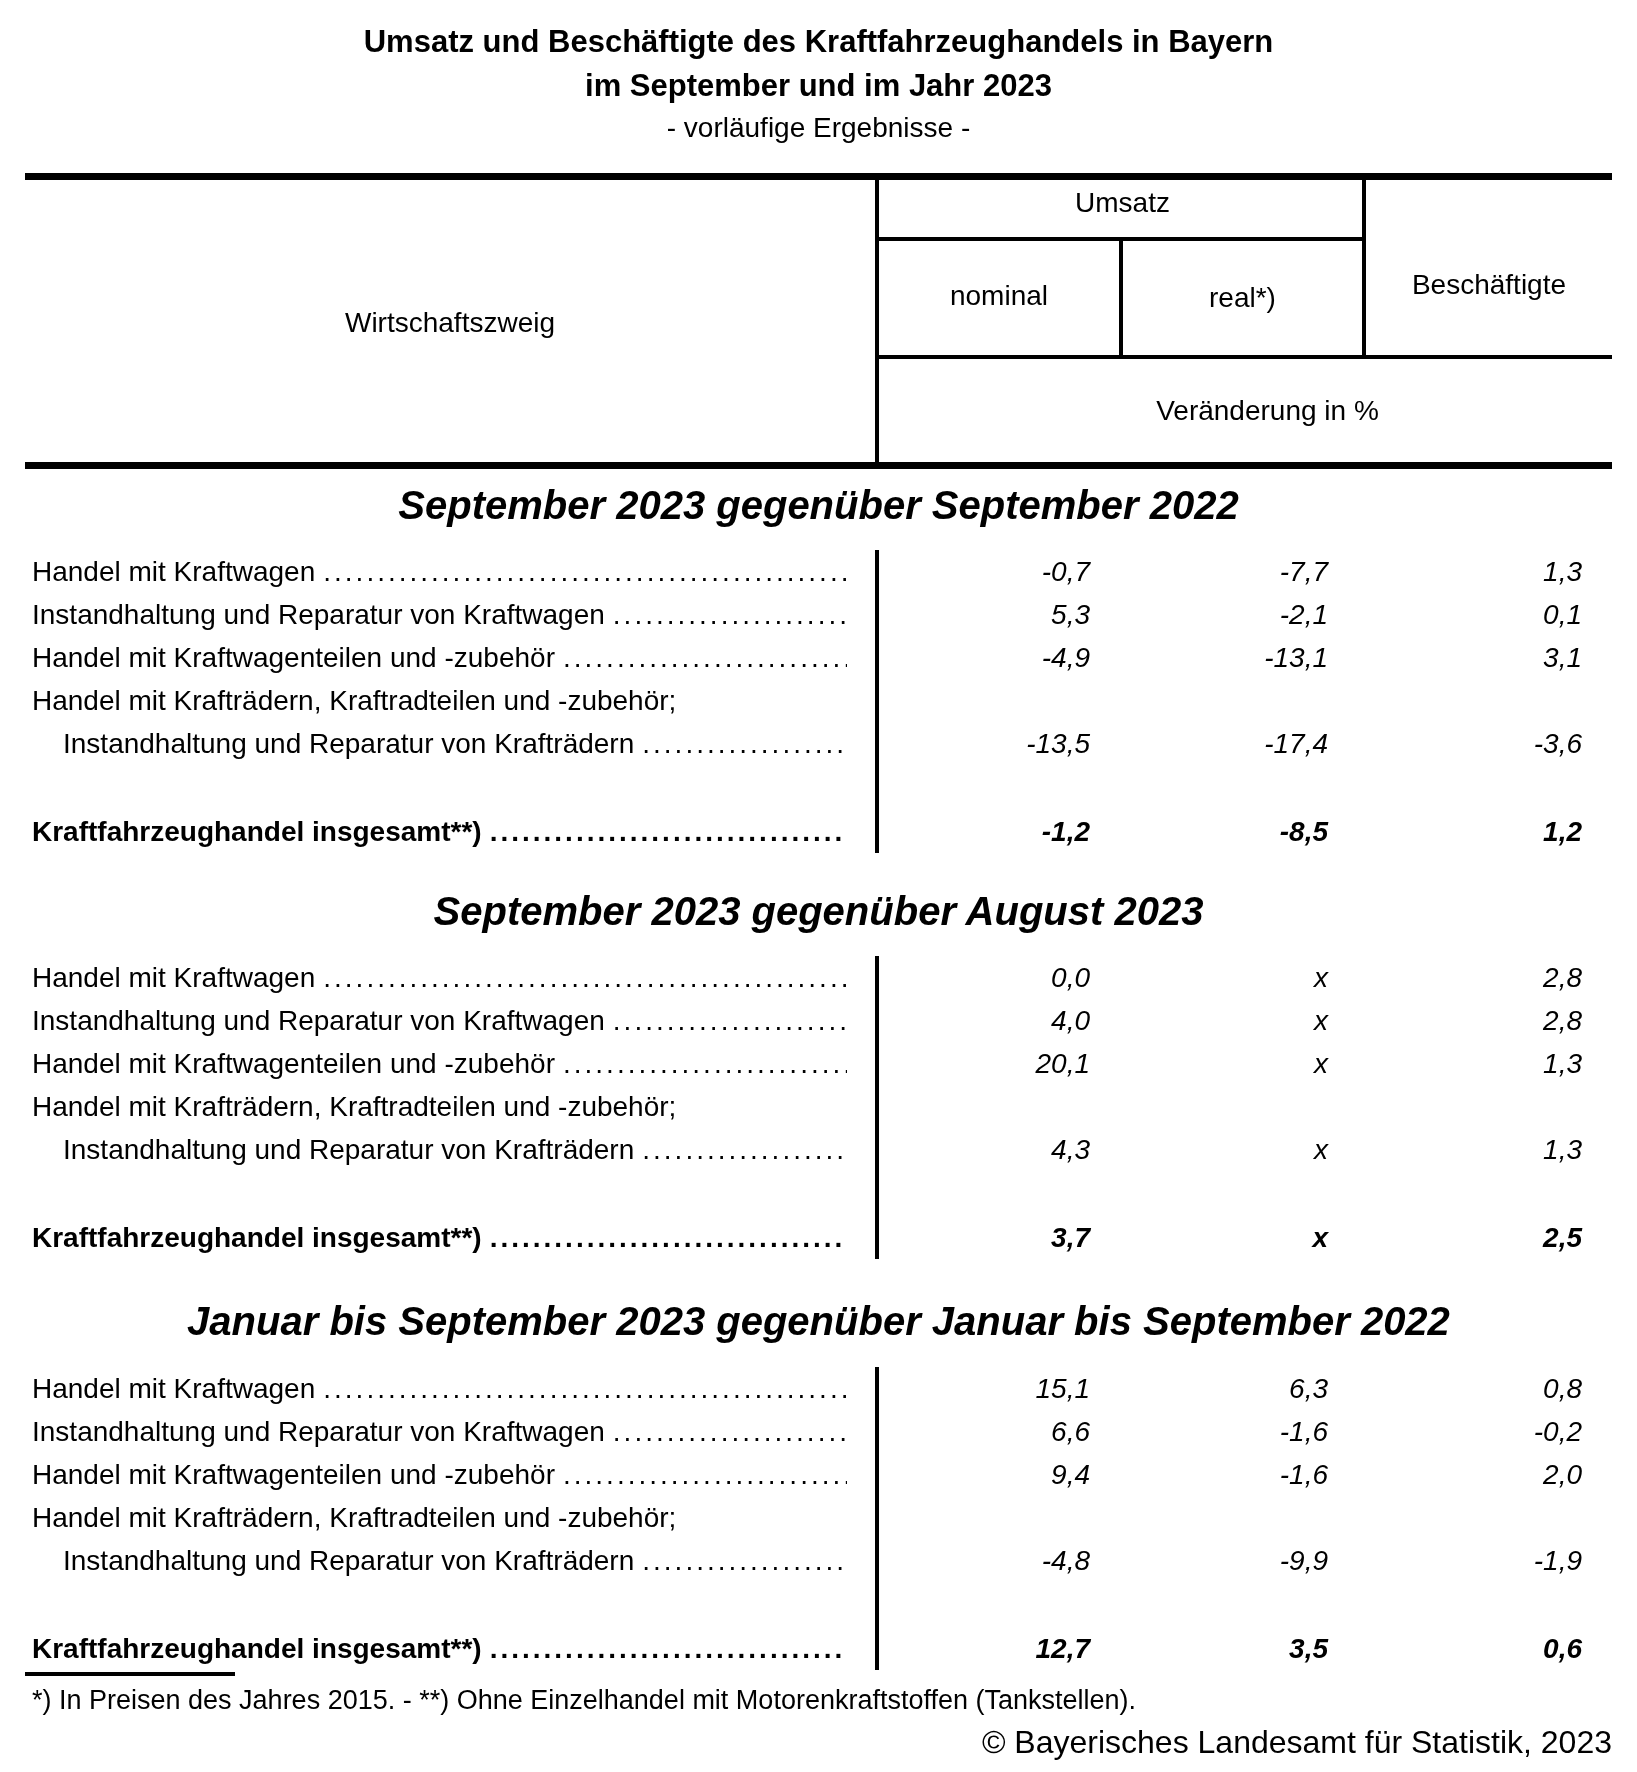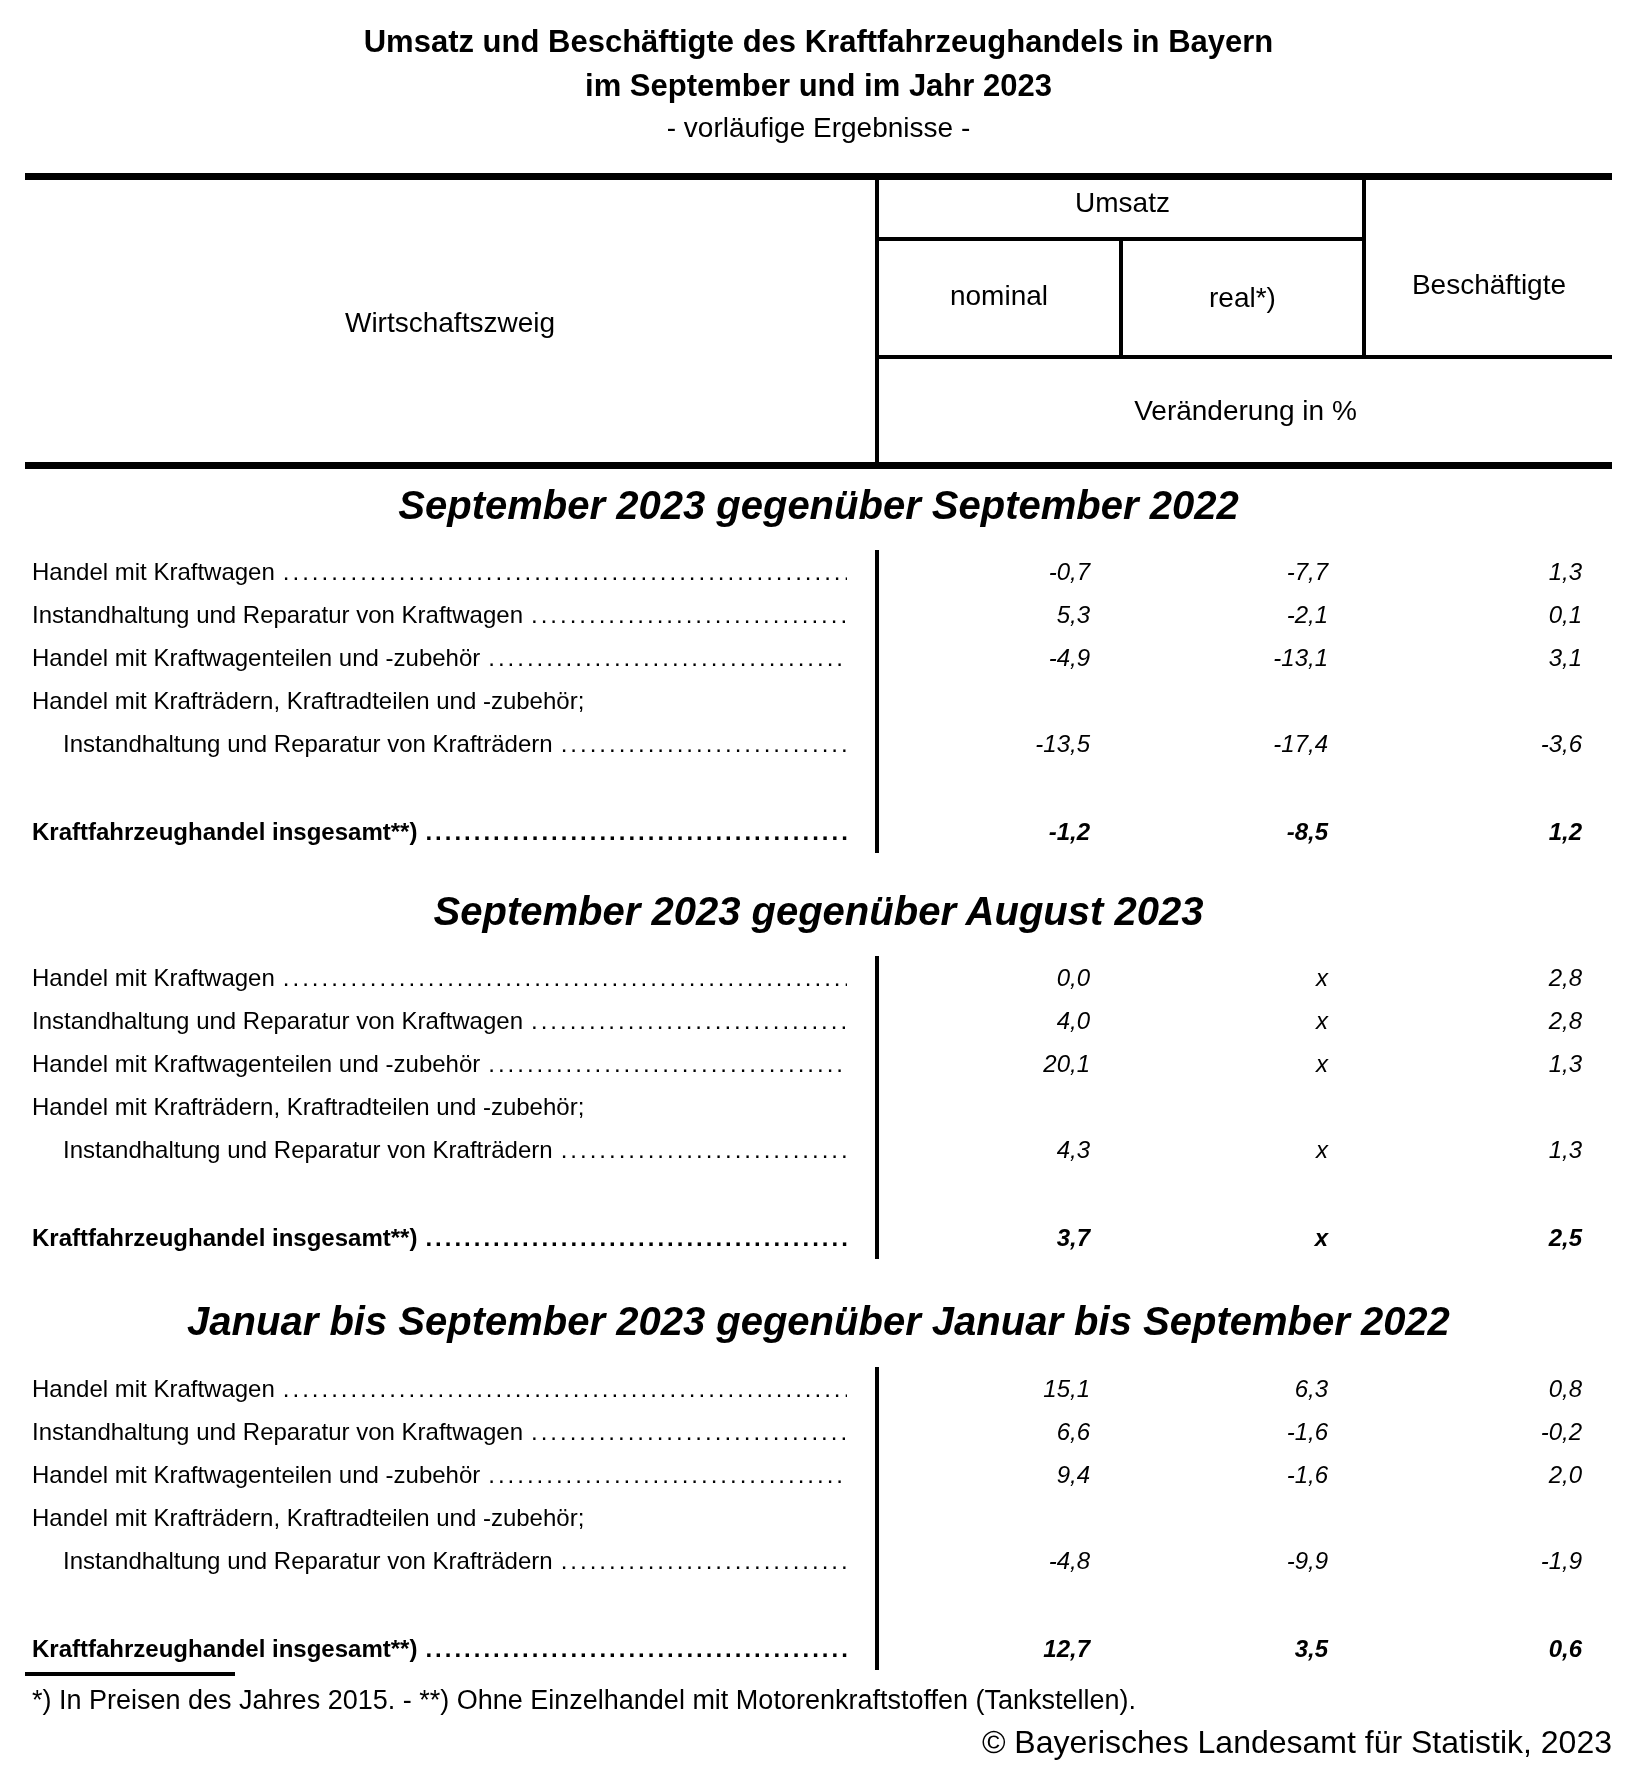--- a/index.html
+++ b/index.html
@@ -28,33 +28,33 @@
   .l-h2 { left: 850px;  top: 182px; right: 0; height: 4px; }
   .l-v2 { left: 1094px; top: 68px;  width: 4px; height: 114px; }
   .l-v3 { left: 1337px; top: 7px;   width: 4px; height: 175px; }
   .hcell { position: absolute; display: flex; align-items: center; justify-content: center;
            font-size: 28px; text-align: center; }
   .c-wz      { left: 0;      top: 9px;   width: 850px; height: 282px; }
   .c-umsatz  { left: 854px;  top: 7px;   width: 487px; height: 45px; }
   .c-nominal { left: 854px;  top: 68px;  width: 240px; height: 110px; }
   .c-real    { left: 1098px; top: 68px;  width: 239px; height: 114px; }
   .c-besch   { left: 1341px; top: 7px;   width: 246px; height: 209px; }
-  .c-veraend { left: 854px;  top: 186px; width: 733px; height: 103px; }
+  .c-veraend { left: 876px;  top: 186px; width: 733px; height: 103px; }
 
   
   .shead { text-align: center; font-size: 40px; font-weight: bold; font-style: italic; line-height: 43px; }
   .shead.m1 { margin-top: 15px; }
   .shead.m2 { margin-top: 37px; }
   .shead.m3 { margin-top: 41px; }
 
   
   .rows { position: relative; margin-top: 23px; }
   .rows.r3 { margin-top: 24px; }
   .vline { position: absolute; left: 850px; top: 0; bottom: 0; width: 4px; background: #000; }
-  .trow { display: flex; height: 43px; line-height: 43px; font-size: 24px; }
+  .trow { display: flex; height: 43px; line-height: 43px; font-size: 28px; }
   .lbl { width: 850px; display: flex; align-items: baseline; padding-left: 7px; overflow: hidden; }
   .lbl.ind { padding-left: 38px; }
   .txt { white-space: nowrap; }
   .leader { flex: 1 1 auto; overflow: hidden; white-space: nowrap; margin-left: 8px; margin-right: 28px; }
   .leader::after {
     letter-spacing: 3px;
     content: "..........................................................................................................................................";
   }
   .num { font-style: italic; text-align: right; }
   .n1 { width: 244px; padding-right: 29px; }

